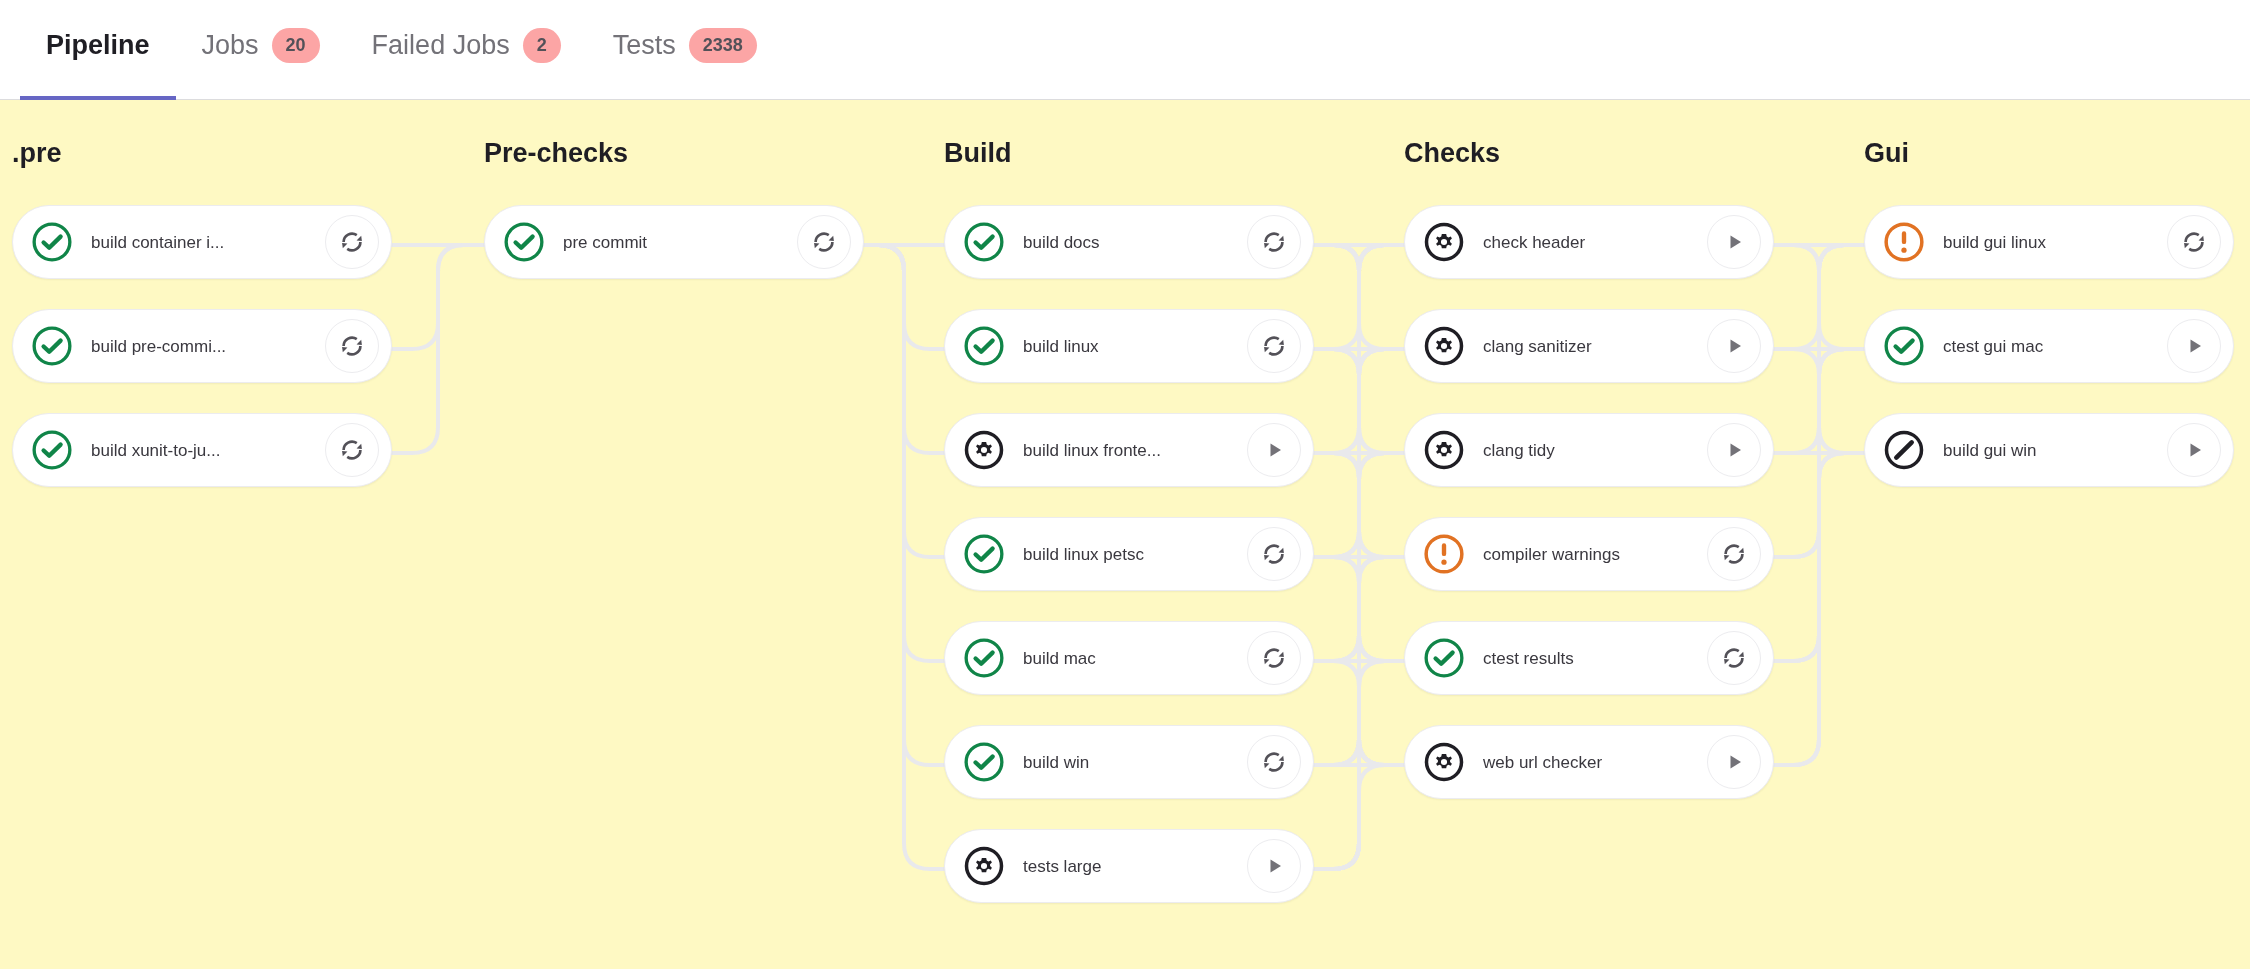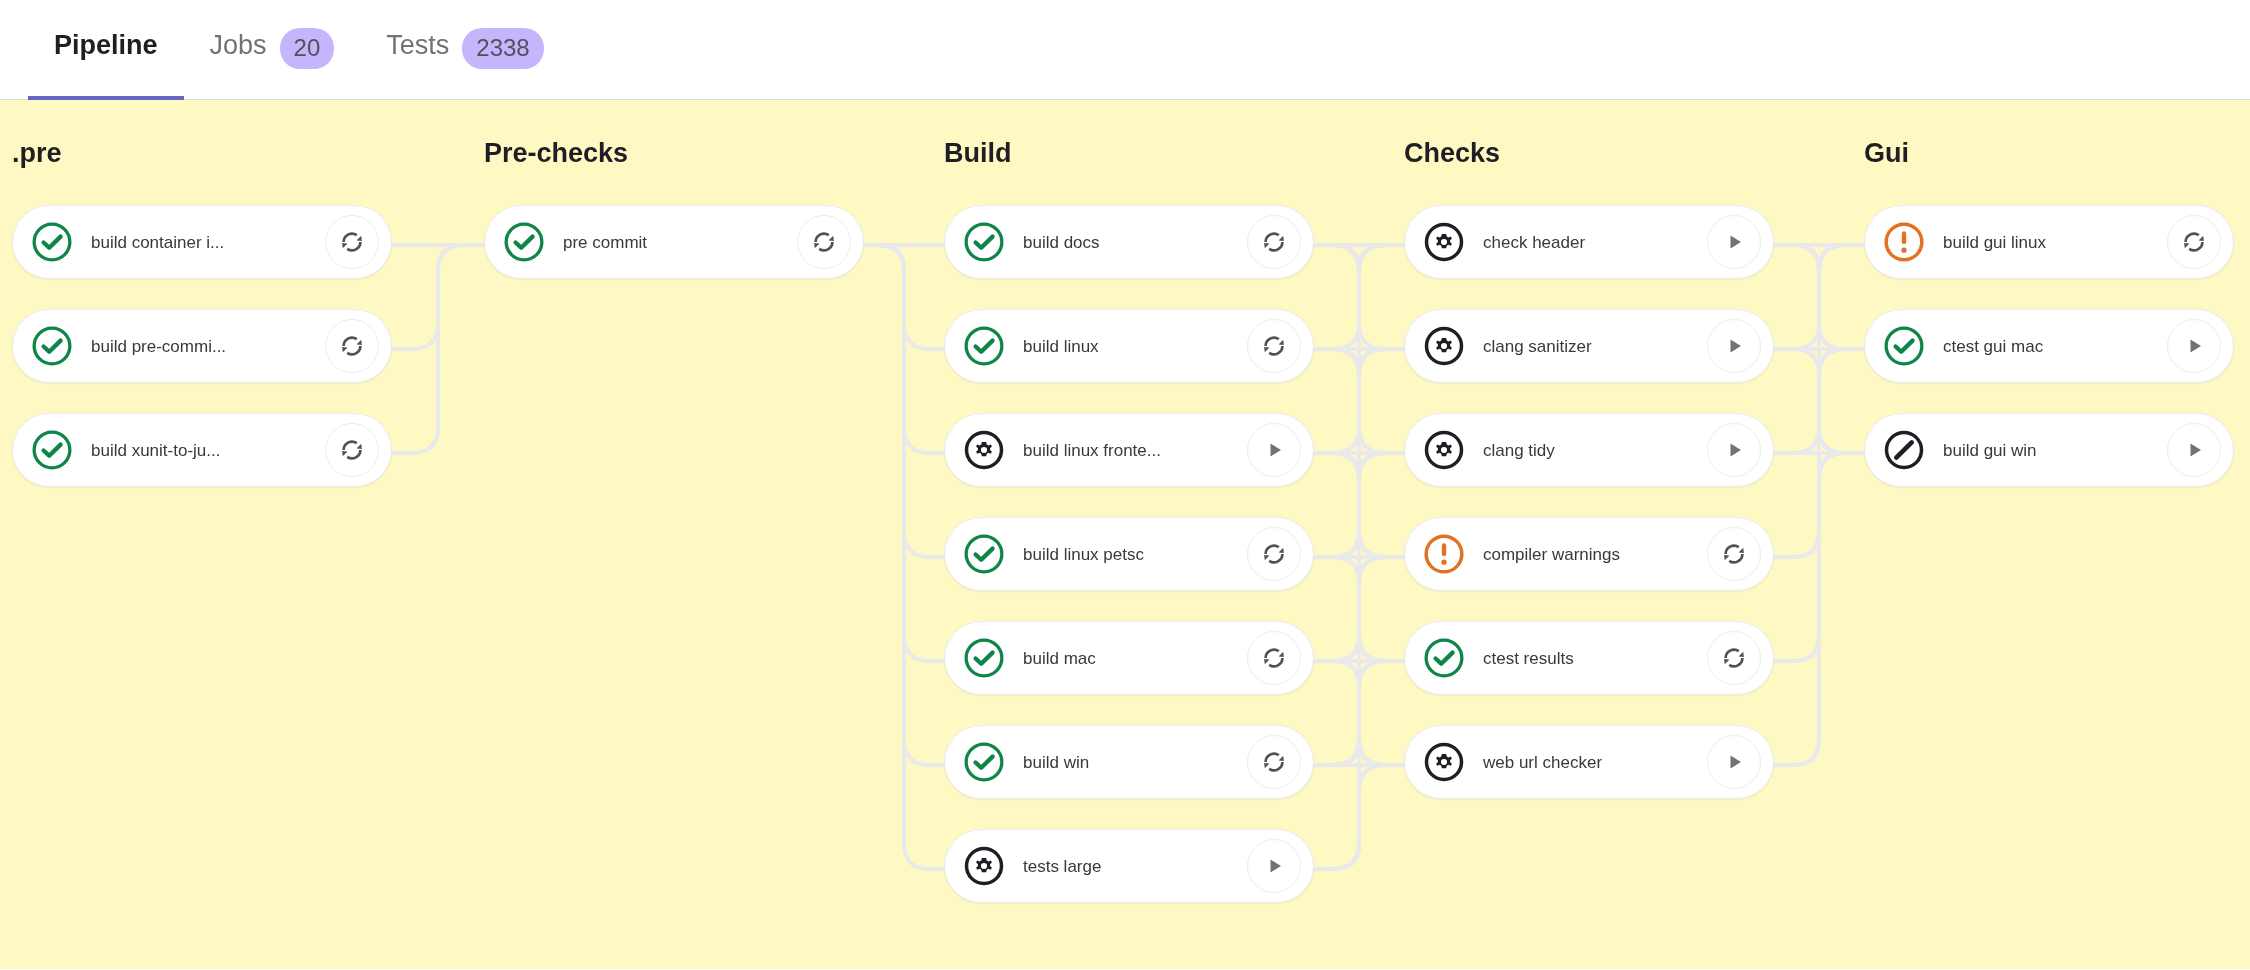--- a/index.html
+++ b/index.html
@@ -13,21 +13,21 @@
   }
 
   
   .tabbar {
     position: relative;
     height: 100px;
     background: #fff;
     border-bottom: 1px solid #dcdcde;
     display: flex;
     align-items: flex-start;
-    padding: 0 0 0 28px;
+    padding: 0 0 0 20px;
   }
   .tab {
     position: relative;
     display: flex;
     align-items: center;
     gap: 13px;
     height: 100px;
     padding: 0 26px;
     font-size: 27px;
     color: #737278;
@@ -40,27 +40,27 @@
   .tab .tab-label { line-height: 1.3; }
   .tab.active .tab-label { color: #1f1e24; font-weight: bold; }
   .tab.active::after {
     content: "";
     position: absolute;
     left: 0; right: 0; bottom: 0;
     height: 4px;
     background: #6666c4;
   }
   .badge {
-    background: #c4b5fd;
+    background: #fca5a5;
     color: #535158;
     border-radius: 20px;
-    font-size: 24px;
+    font-size: 18px;
     line-height: 1;
     padding: 8px 14px 9px;
-    font-weight: normal;
+    font-weight: bold;
     display: inline-block;
   }
 
   
   .canvas {
     position: relative;
     width: 2250px;
     height: 869px;
     background: #fef9c3;
     overflow: hidden;
@@ -136,20 +136,24 @@
 </head>
 <body>
 
 <div class="tabbar">
   <div class="tab active">
     <span class="tab-label">Pipeline</span>
   </div>
   <div class="tab">
     <span class="tab-label">Jobs</span>
     <span class="badge">20</span>
+  </div>
+  <div class="tab">
+    <span class="tab-label">Failed Jobs</span>
+    <span class="badge">2</span>
   </div>
   <div class="tab">
     <span class="tab-label">Tests</span>
     <span class="badge">2338</span>
   </div>
 </div>
 
 <div class="canvas">
   <svg class="lines" id="connector-lines" viewBox="0 0 2250 869" xmlns="http://www.w3.org/2000/svg">
       <path d="M392 145 H484" fill="none" stroke="#e9e9ec" stroke-width="4" stroke-linecap="round"></path>

